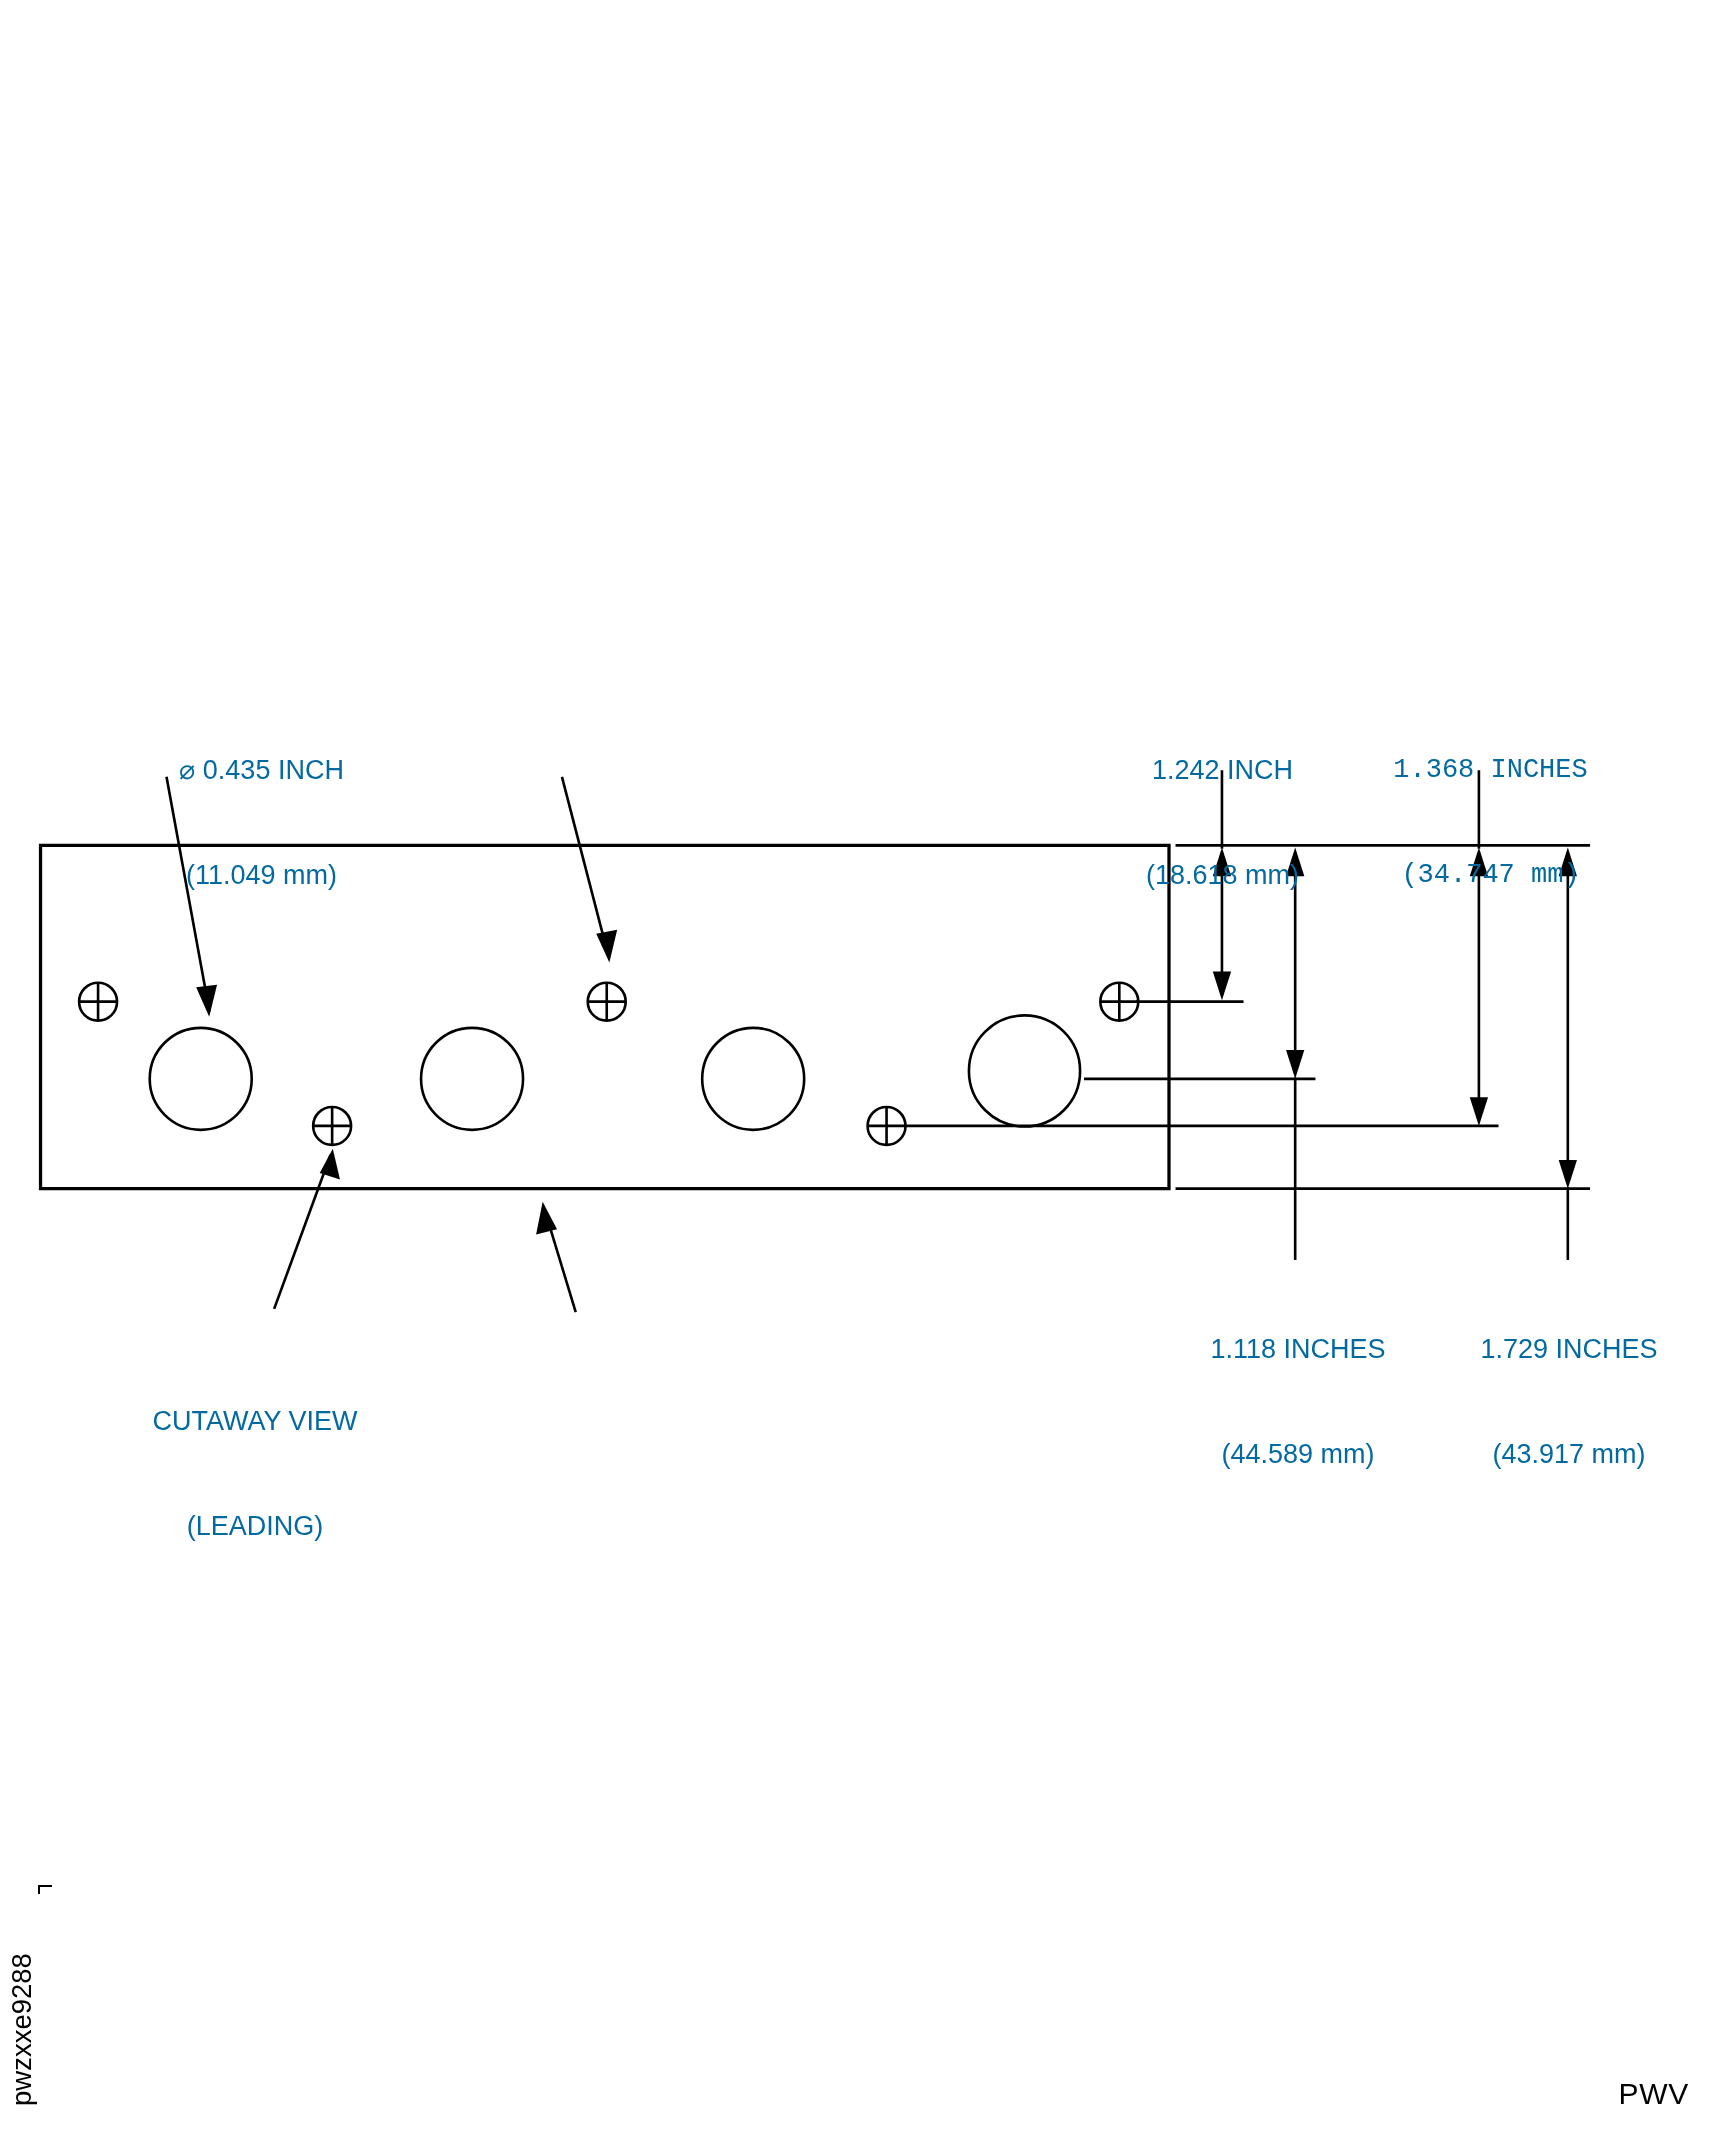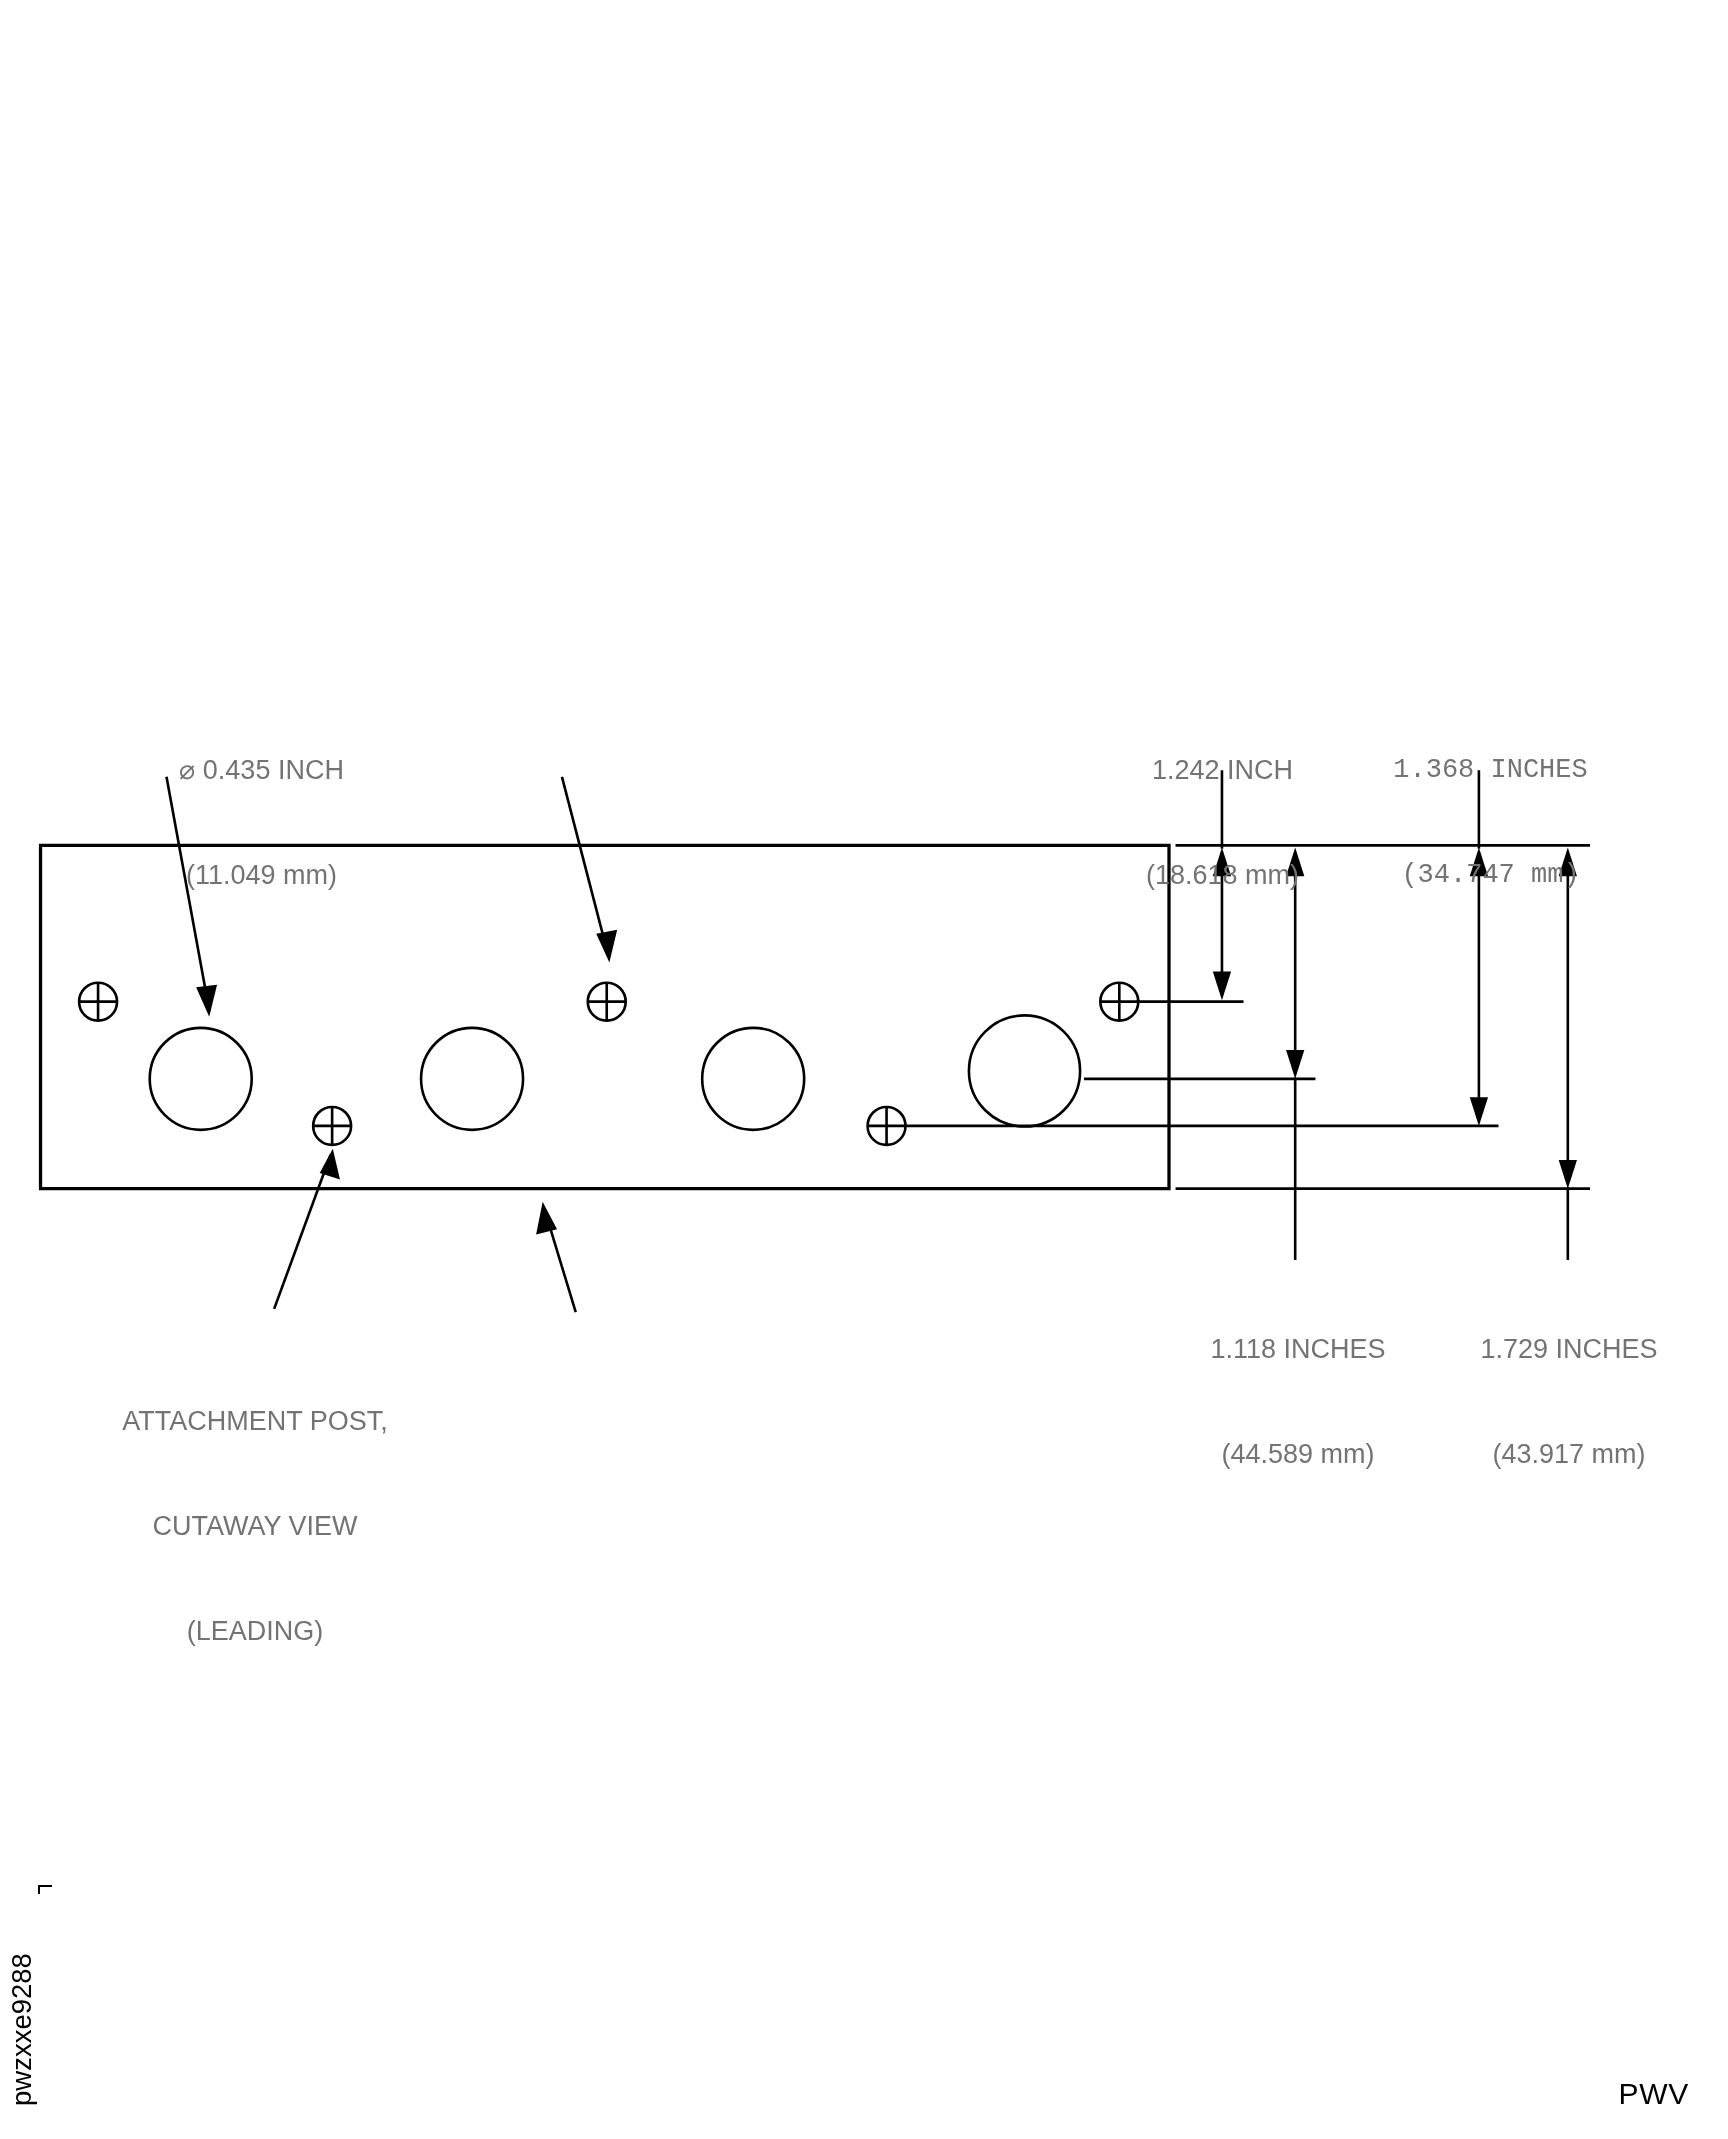--- a/index.html
+++ b/index.html
@@ -25,21 +25,21 @@
     position: absolute;
     left: 0; top: 0;
     width: 1728px;
     height: 2140px;
   }
   .lbl {
     position: absolute;
     font-size: 27px;
     line-height: 35px;
     white-space: pre;
-    color: #737373;
+    color: #0369a1;
   }
   .ctr { text-align: center; }
   .figid-wrap {
     position: absolute;
     left: 38px;
     top: 1890px;
     width: 39px;
     height: 216px;
   }
   .figid-wrap .vtext {
@@ -199,21 +199,20 @@
     <div>1.118 INCHES</div>
     <div>(44.589 mm)</div>
   </div>
 
   <div class="lbl ctr" style="left:1412px; top:1262px; width:314px;">
     <div>1.729 INCHES</div>
     <div>(43.917 mm)</div>
   </div>
 
   <div class="lbl ctr" style="left:39px; top:1334px; width:432px;">
-    <div>ATTACHMENT POST,</div>
     <div>CUTAWAY VIEW</div>
     <div>(LEADING)</div>
   </div>
 
 
   <div class="corner-mark"></div>
   <div class="figid-wrap">
     <div class="vtext">pwzxxe9288</div>
   </div>
 

